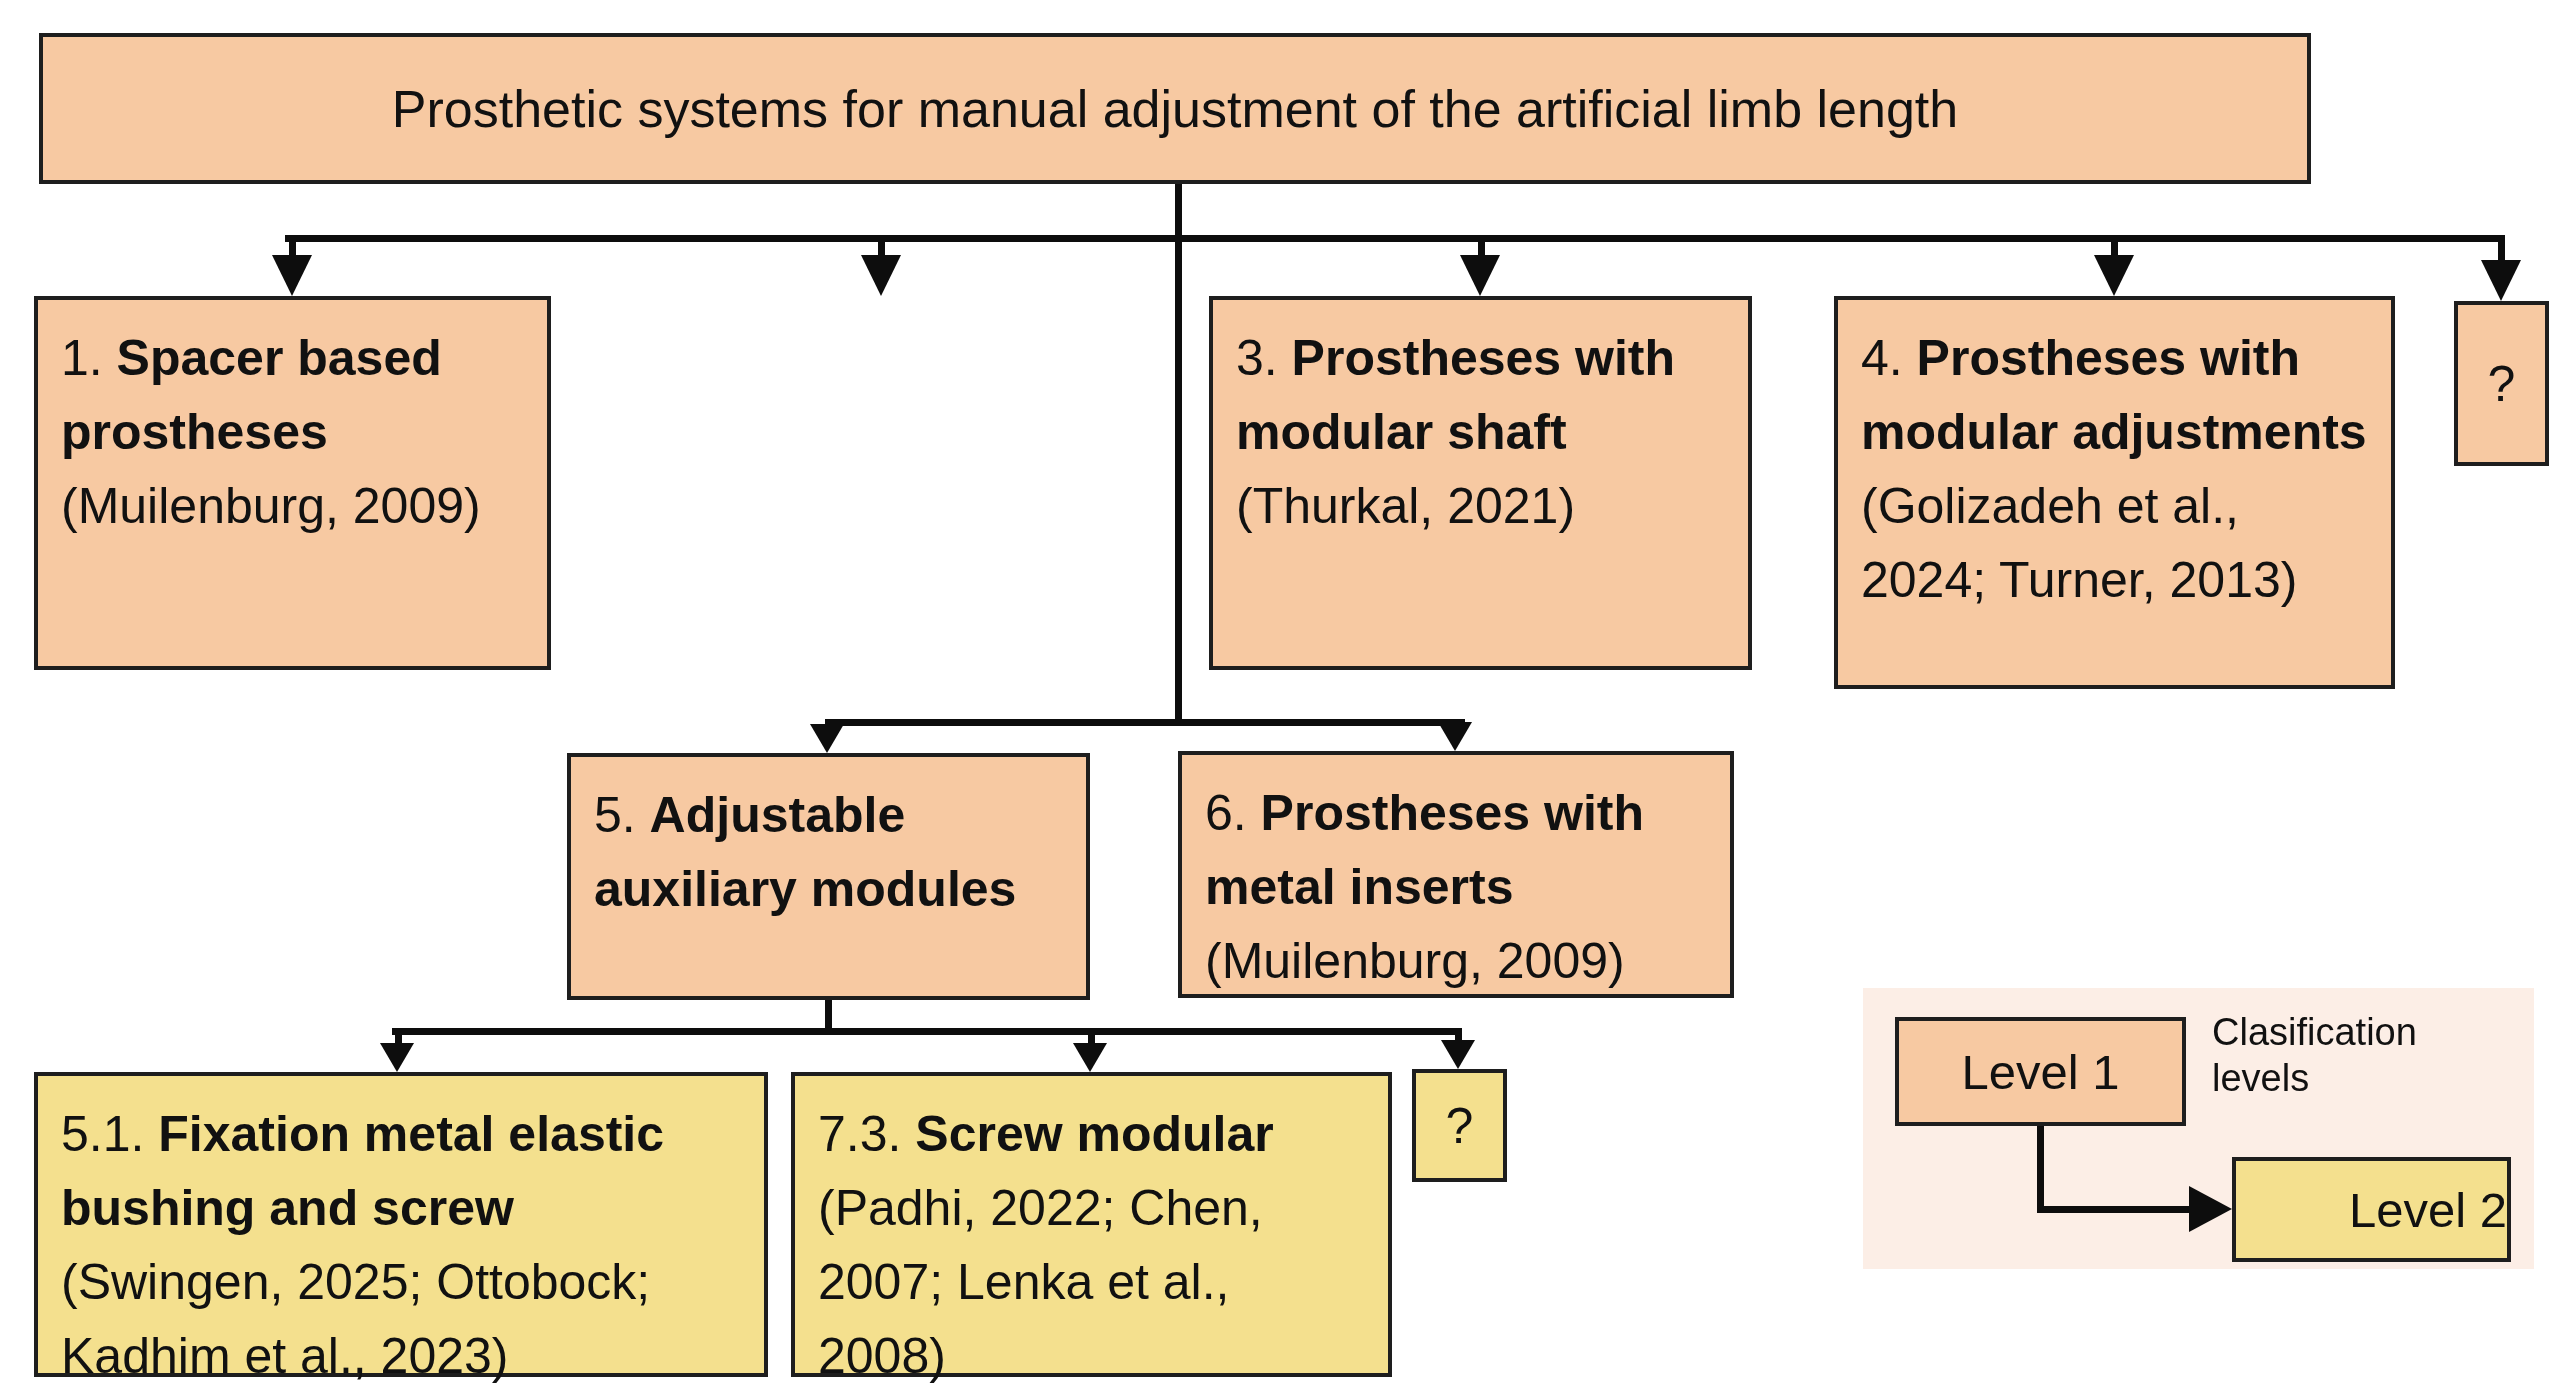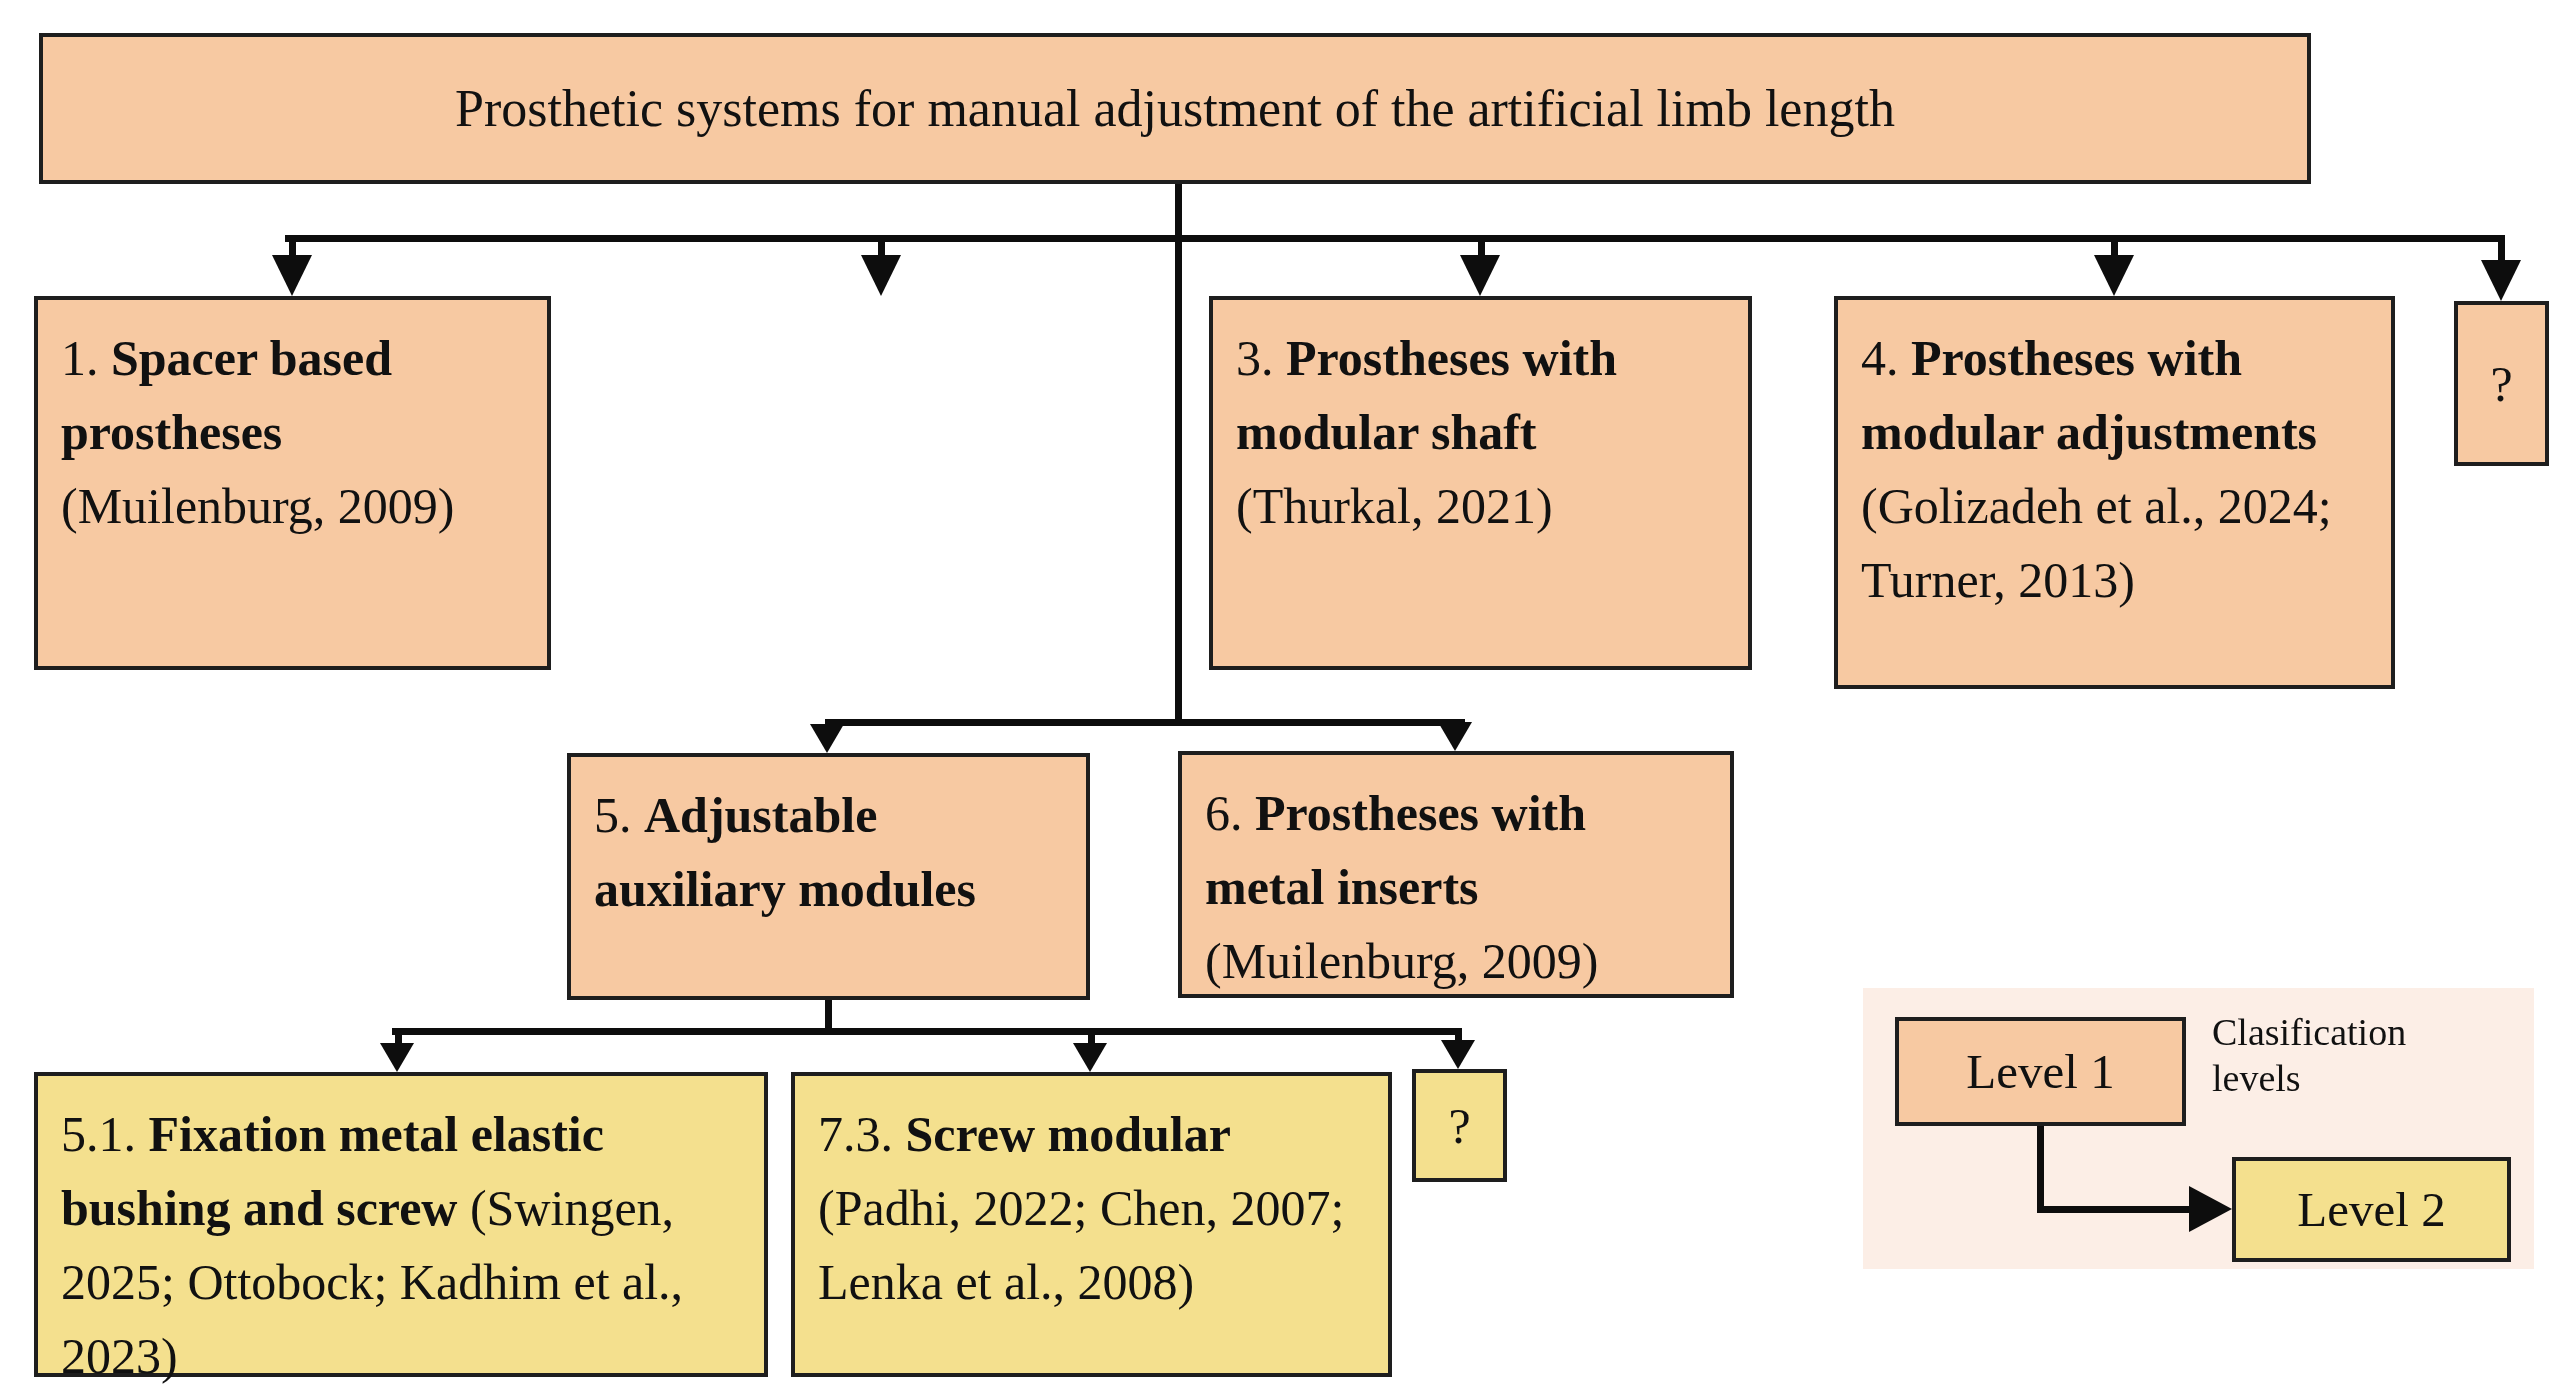--- a/index.html
+++ b/index.html
@@ -1,21 +1,21 @@
 <!DOCTYPE html>
 <html><head>
 <meta charset="utf-8">
 <style>
   html, body { margin: 0; padding: 0; background: #ffffff; }
   .canvas {
     position: relative;
     width: 2114px;
     height: 1390px;
     background: #ffffff;
-    font-family: Liberation Serif, serif;
+    font-family: Liberation Sans, sans-serif;
     color: #111111;
   }
   .node {
     position: absolute;
     box-sizing: border-box;
     border: 4.9px solid #1e1e1e;
     background: #f7c9a2;
     padding: 21.3px 23px;
     font-size: 50px;
     line-height: 1.48;
@@ -66,21 +66,21 @@
   .legend-box {
     position: absolute;
     box-sizing: border-box;
     border: 4.9px solid #1e1e1e;
     display: flex;
     align-items: center;
     justify-content: center;
     font-size: 49px;
   }
   .legend-box.lv1 { background: #f7c9a2; }
-  .legend-box.lv2 { background: #f4e08e; }
+  .legend-box.lv2 { background: #f4e08e; justify-content: flex-end; }
   .legend-caption {
     position: absolute;
     font-size: 38px;
     line-height: 1.22;
   }
 </style>
 </head>
 <body>
 
 <div class="canvas">

